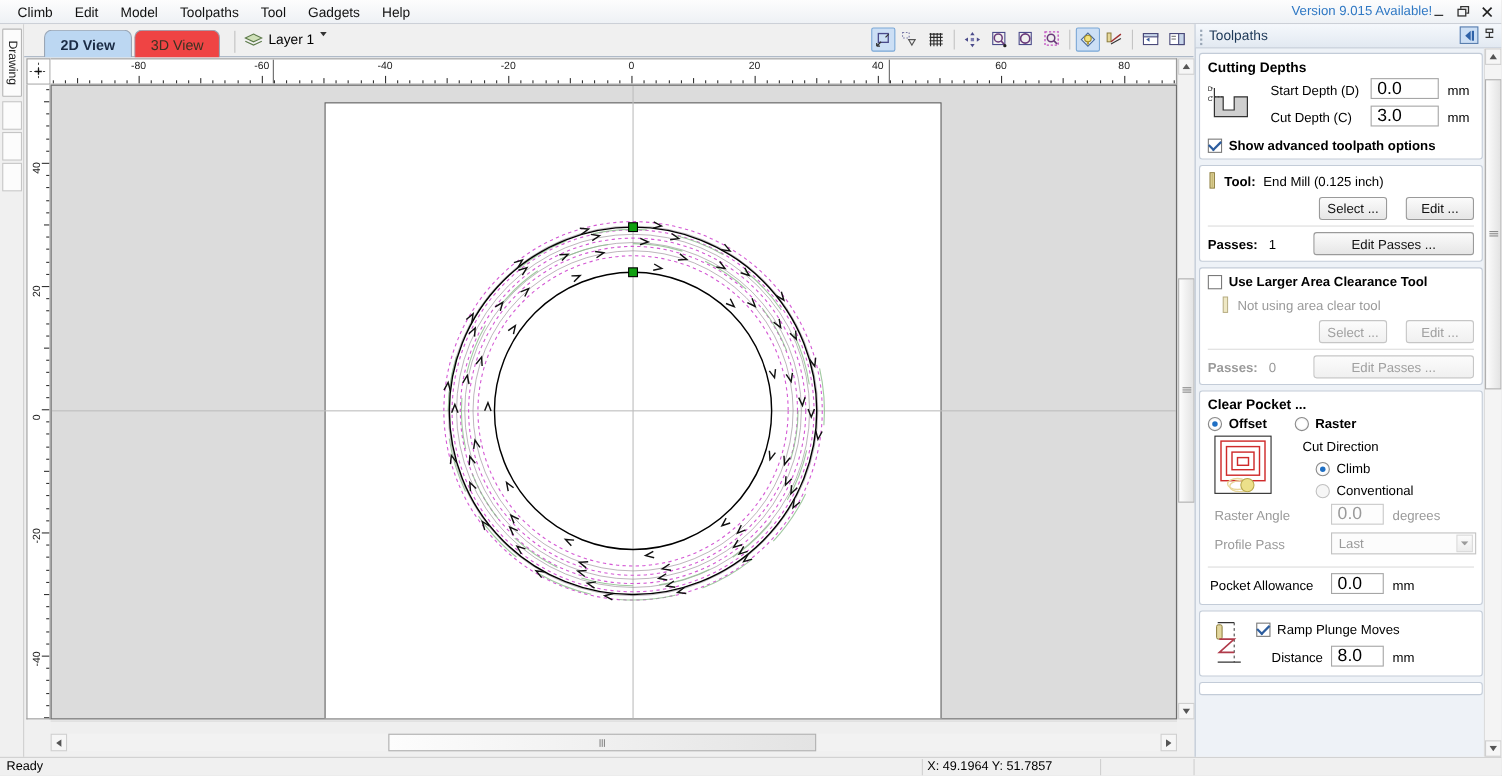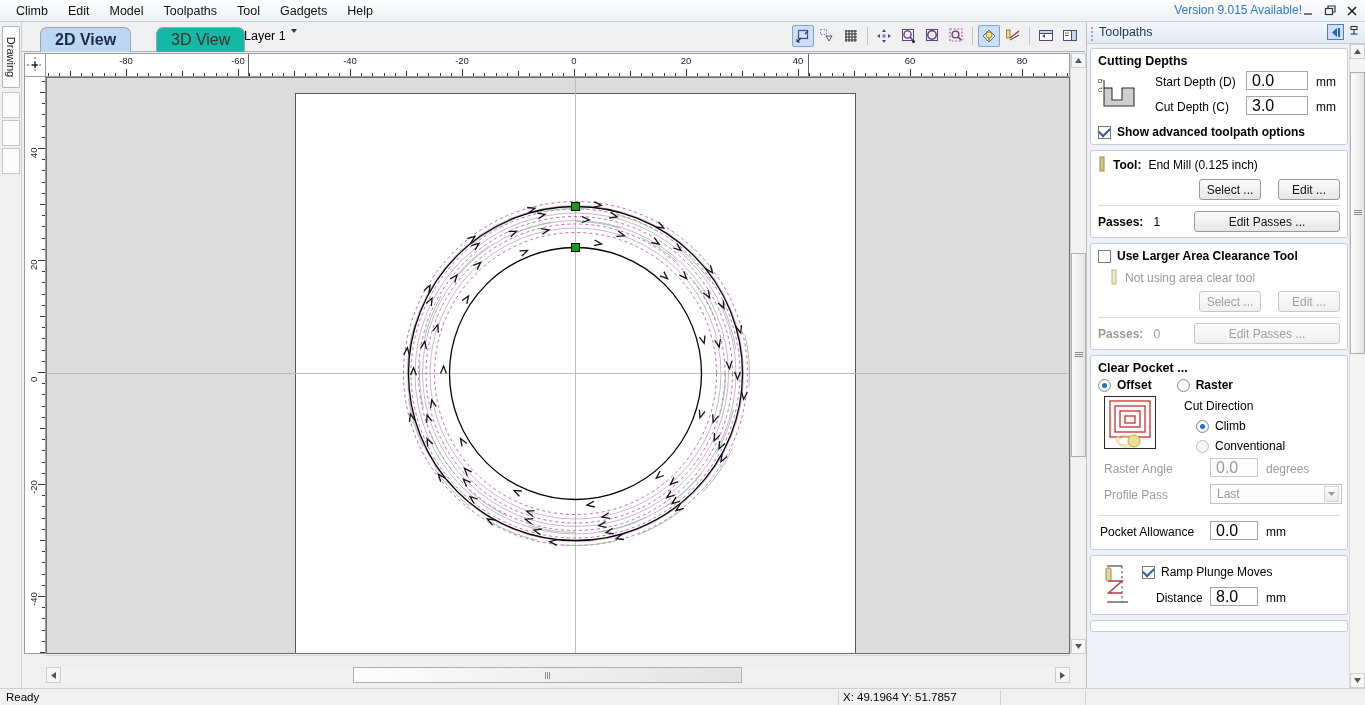--- a/index.html
+++ b/index.html
@@ -51,25 +51,25 @@
   }
 
   
   #tabrow {
     position: absolute; left: 22px; top: 22px; width: 1063px; height: 30px;
     background: #f0f0f0; border-bottom: 1px solid #a8b4c4;
   }
   .vtab {
     position: absolute; top: 5px; height: 25px; padding: 0 14px;
     display: flex; align-items: center; justify-content: center;
-    font-size: 16px; border: 1px solid #9aa6b5;
+    font-size: 13px; border: 1px solid #9aa6b5;
     border-bottom: none; border-radius: 7px 7px 0 0;
   }
   #tab-2d { left: 18px; background: #bcd7f2; font-weight: bold; color: #1a2b45; z-index: 3; }
-  #tab-3d { left: 100px; background: #14b8a6; color: #3a3222; z-index: 2; margin-left: 34px; }
+  #tab-3d { left: 100px; background: #ef4444; color: #3a3222; z-index: 2; }
   #layer-sep { position: absolute; left: 191px; top: 6px; width: 1px; height: 20px; background: #c0c0c0; }
   #layer-ctl { position: absolute; left: 200px; top: 7px; height: 19px; display: flex; align-items: flex-start; gap: 5px; }
   #layer-ctl .lbl { font-size: 12.5px; }
   .caret-down {
     width: 0; height: 0; border-left: 3.5px solid transparent;
     border-right: 3.5px solid transparent; border-top: 4px solid #333;
   }
 
   
   #viewtools { position: absolute; right: 4px; top: 3px; display: flex; align-items: center; gap: 2px; }

